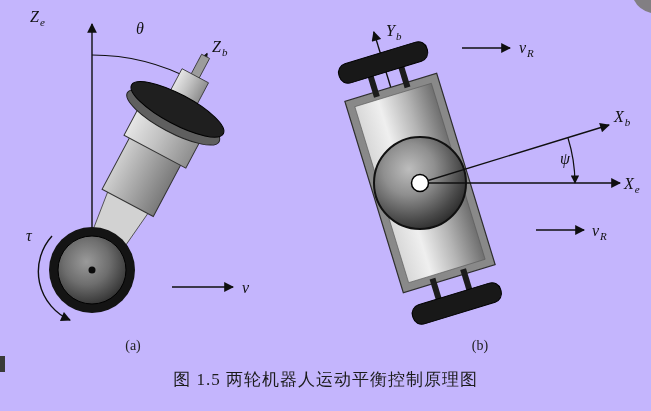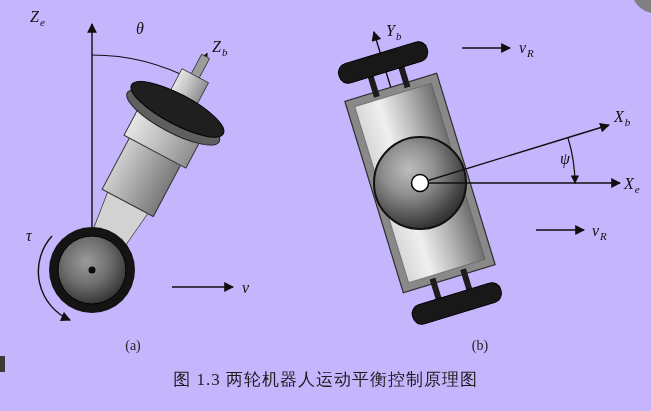--- a/index.html
+++ b/index.html
@@ -121,14 +121,14 @@
       <text class="lbl" x="565" y="164" text-anchor="middle">ψ</text>
       <text class="lbl" x="624" y="189"><tspan>X</tspan><tspan class="sub" dy="4" dx="1">e</tspan></text>
       <text class="lbl" x="592" y="236"><tspan>v</tspan><tspan class="sub" dy="4" dx="1">R</tspan></text>
       <text class="tag" x="480" y="350" text-anchor="middle">(b)</text>
     </g>
 
     <path d="M634,0 Q639,10 651,13 L651,0 Z" fill="#77756d" opacity="0.85"></path>
     <rect x="0" y="356" width="5" height="16" fill="#3a3a38"></rect>
   </svg>
 
-  <div class="caption">图 1.3  两轮机器人运动平衡控制原理图</div>
+  <div class="caption">图 1.5  两轮机器人运动平衡控制原理图</div>
 </div>
 
 </body></html>

